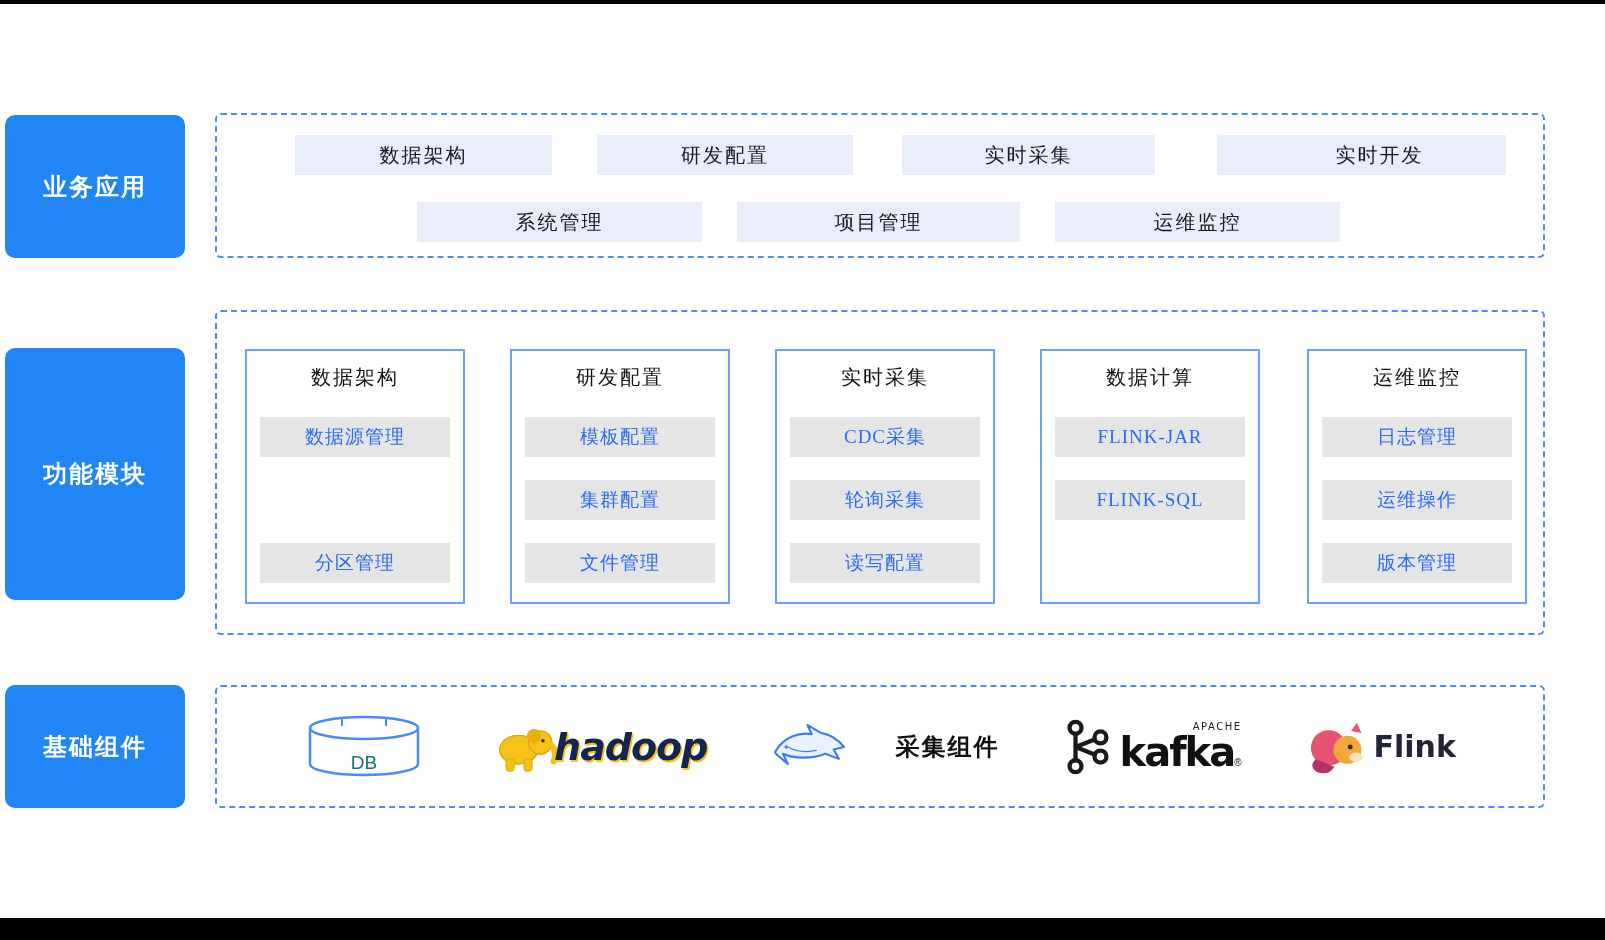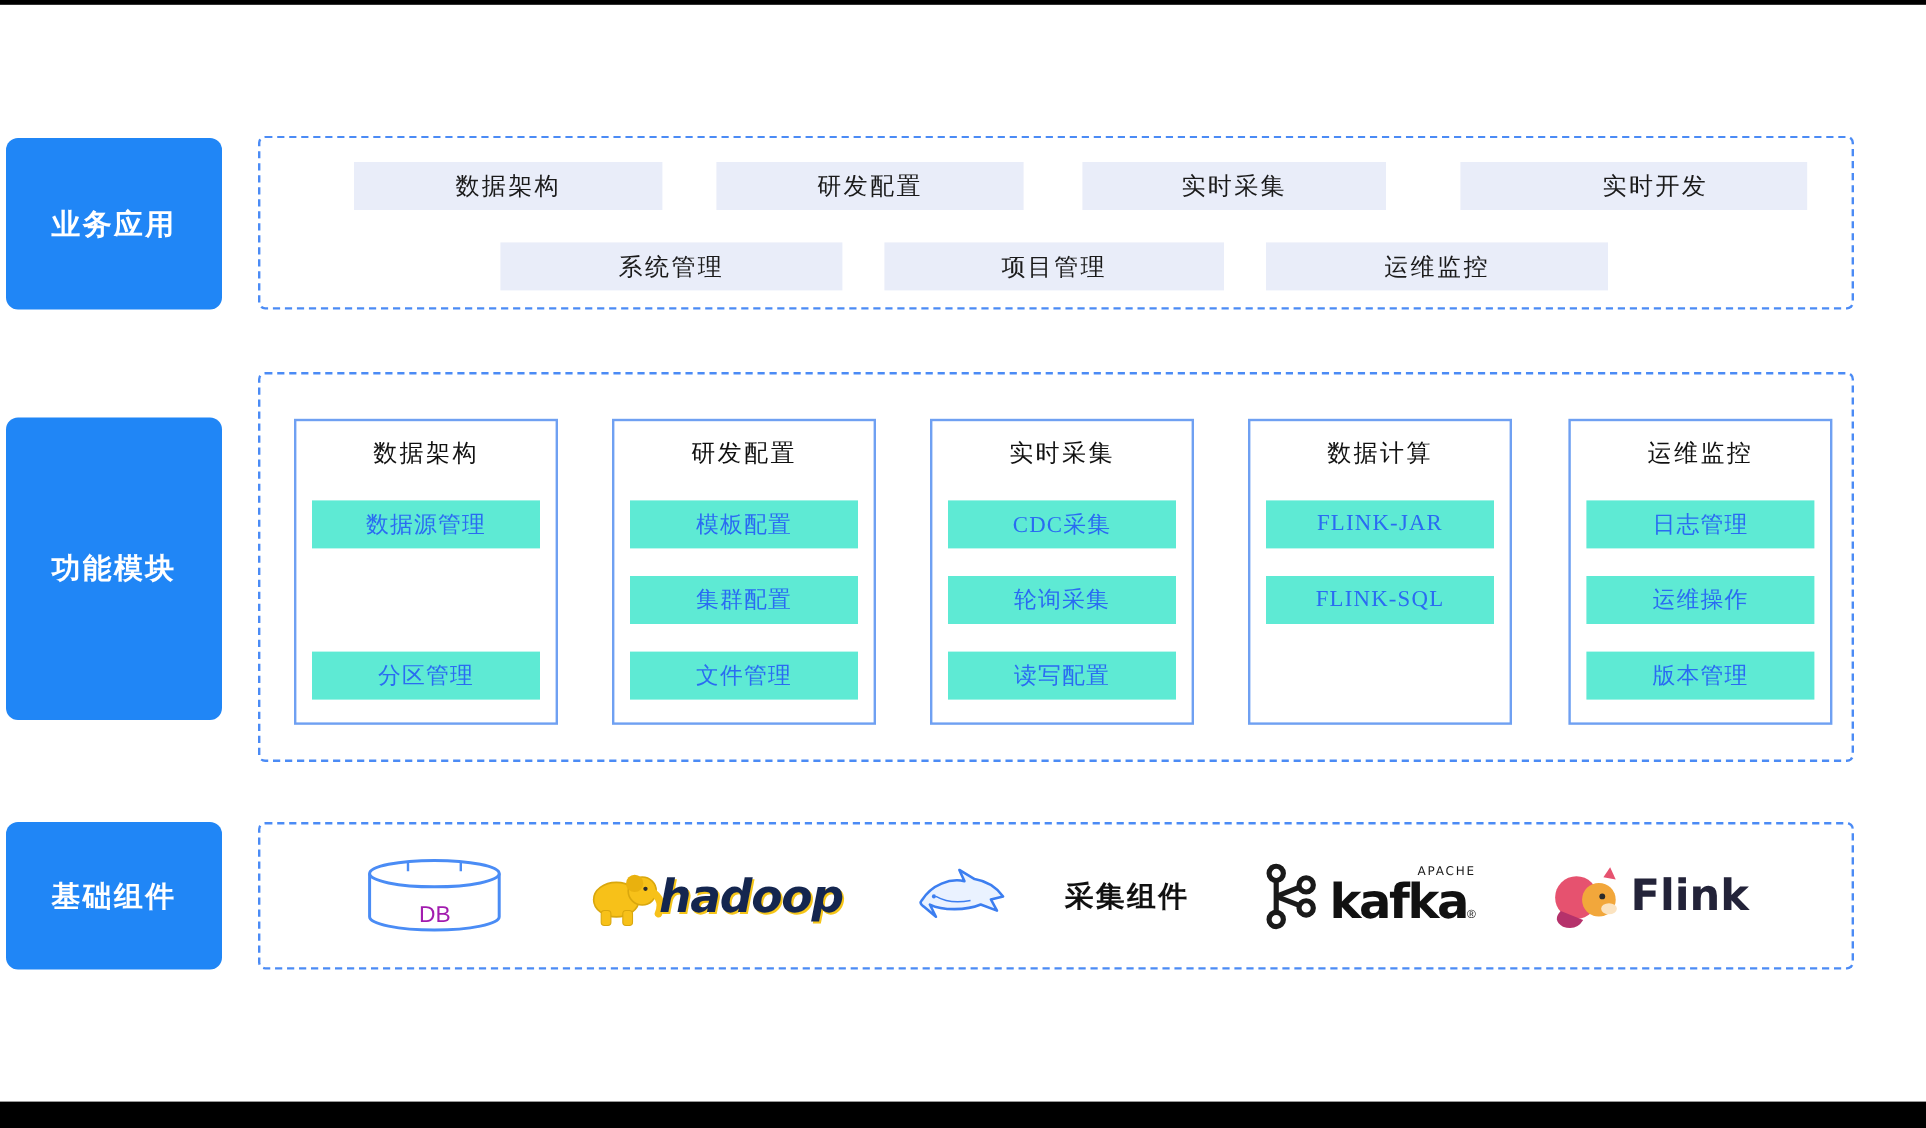--- a/index.html
+++ b/index.html
@@ -55,39 +55,39 @@
   #mcol1{left:293px;}
   #mcol2{left:558px;}
   #mcol3{left:823px;}
   #mcol4{left:1090px;}
   .mtitle{
     height:52px;display:flex;align-items:center;justify-content:center;
     font-size:20px;color:#111;font-family:"Liberation Serif","DejaVu Serif",serif;
     letter-spacing:2px;
   }
   .mchip{
-    position:absolute;left:13px;width:190px;height:40px;background:#5eead4;
+    position:absolute;left:13px;width:190px;height:40px;background:#e5e5e5;
     color:#2a6bf2;display:flex;align-items:center;justify-content:center;
     font-size:19px;font-family:"Liberation Serif","DejaVu Serif",serif;
     letter-spacing:1px;
   }
   .mc0{top:66px;} .mc1{top:129px;} .mc2{top:192px;}
 
   
   .comp-row{
     position:absolute;inset:0;display:flex;align-items:center;
     justify-content:space-around;padding:0 55px;
   }
   .comp{display:flex;align-items:center;gap:8px;}
   .comp svg{display:block;}
 
   .db-wrap{position:relative;width:120px;height:66px;}
   .db-label{
     position:absolute;left:0;right:0;bottom:6px;text-align:center;
-    font-size:19px;color:#a21caf;font-family:"Liberation Sans",sans-serif;
+    font-size:19px;color:#0f766e;font-family:"Liberation Sans",sans-serif;
   }
 
   .hadoop-text{
     font-family:"DejaVu Sans",sans-serif;font-weight:800;font-style:italic;
     font-size:38px;color:#14264f;letter-spacing:-1px;
     text-shadow:1.5px 1.5px 0 #f5c518;
     margin-left:-14px;
   }
   .collector-text{
     font-size:24px;font-weight:700;color:#111;letter-spacing:2px;
@@ -99,21 +99,21 @@
     font-size:10px;letter-spacing:1.5px;color:#1a1a1a;margin-left:4px;
     font-family:"DejaVu Sans",sans-serif;
   }
   .kafka-main{display:flex;align-items:flex-end;}
   .kafka-text{
     font-family:"DejaVu Sans",sans-serif;font-weight:800;font-size:40px;
     color:#111;letter-spacing:-2px;
   }
   .kafka-reg{font-size:10px;color:#111;margin-bottom:4px;}
   .flink-text{
-    font-family:"DejaVu Sans",sans-serif;font-weight:700;font-size:36px;
+    font-family:"DejaVu Sans",sans-serif;font-weight:700;font-size:30px;
     color:#232339;margin-left:-6px;
   }
 </style>
 </head>
 <body>
 
 <div class="stage">
   <div class="bar-top"></div>
   <div class="bar-bottom"></div>
 

